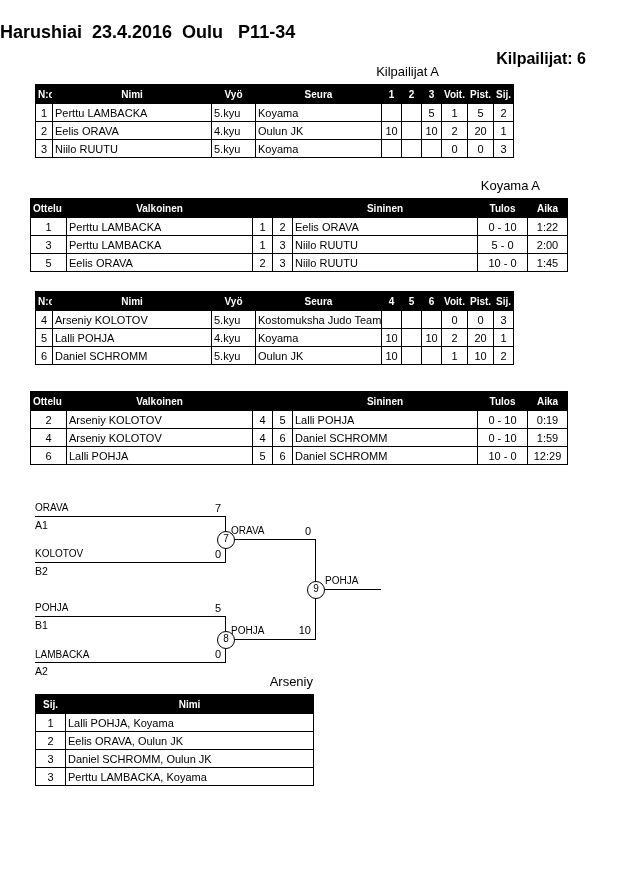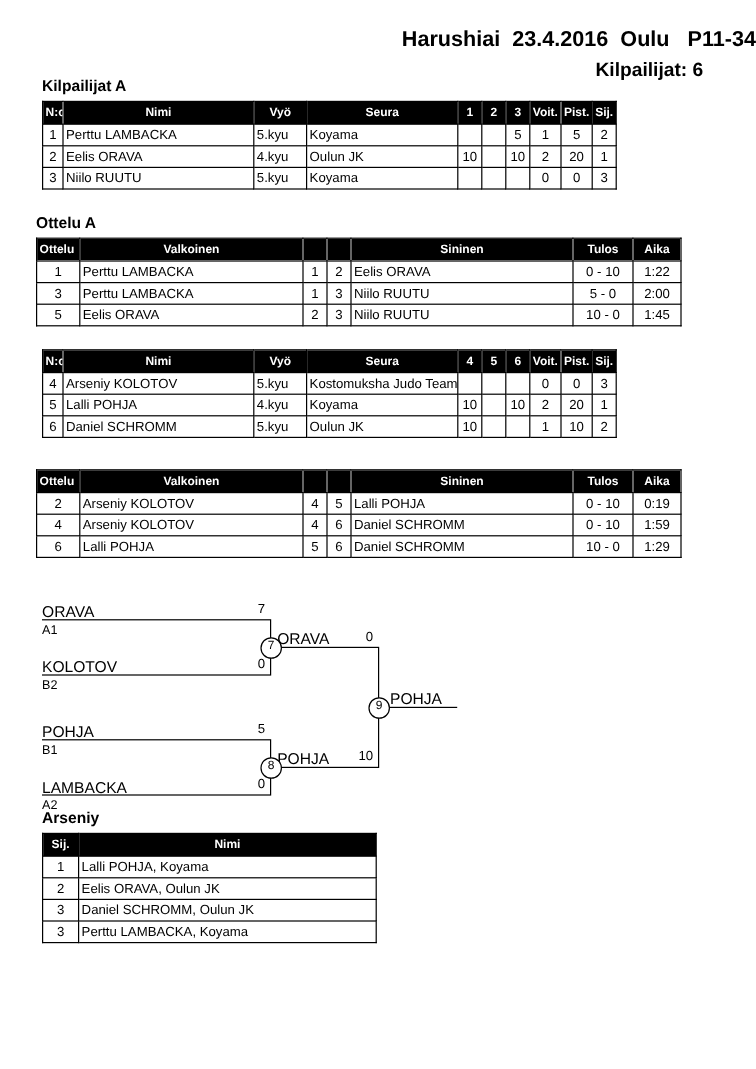--- a/index.html
+++ b/index.html
@@ -1,33 +1,33 @@
 <!DOCTYPE html>
 <html><head>
 <meta charset="utf-8">
 <style>
   html,body{margin:0;padding:0;}
   body{background:#ffffff;}
   .page{position:relative;width:630px;height:891px;background:#fff;color:#000;
         font-family:"Liberation Sans",sans-serif;overflow:hidden;}
-  .doc-title{position:absolute;top:22px;left:0;width:630px;text-align:right;
+  .doc-title{position:absolute;top:22px;left:0;width:630px;text-align:left;
              font-size:18px;font-weight:bold;white-space:pre;}
   .competitors-count{position:absolute;top:50px;right:44px;font-size:16px;font-weight:bold;}
   .section{position:absolute;}
-  .section-title{font-size:13px;font-weight:bold;text-align:left;margin:0 0 5px 0;}
+  .section-title{font-size:13px;font-weight:normal;text-align:right;margin:0 0 5px 0;}
   table{border-collapse:collapse;table-layout:fixed;width:100%;padding-left:12px;}
   th,td{border:1px solid #000;overflow:hidden;white-space:nowrap;}
   th{background:#000;color:#fff;font-size:10px;font-weight:bold;height:18px;
      text-align:center;padding:0 2px;}
   td{font-size:11px;height:17px;padding:0 2px;}
   .l{text-align:left;}
   .c{text-align:center;}
   .b-hline{position:absolute;height:1px;background:#000;}
   .b-vline{position:absolute;width:1px;background:#000;}
-  .b-name{position:absolute;font-size:13px;}
+  .b-name{position:absolute;font-size:10px;}
   .b-seed{position:absolute;font-size:10.5px;}
   .b-score{position:absolute;font-size:11px;width:16px;text-align:right;}
   .b-circle{position:absolute;width:16px;height:16px;border:1px solid #000;border-radius:50%;
             background:#fff;font-size:10px;line-height:14px;text-align:center;z-index:2;}
 </style>
 </head>
 <body>
 
 <div class="page">
 
@@ -98,21 +98,21 @@
           <td class="c"></td>
           <td class="c">0</td>
           <td class="c">0</td>
           <td class="c">3</td>
         </tr>
       </tbody>
     </table>
   </div>
 
   <div class="section" style="top:178px;left:30px;width:537px">
-    <div class="section-title" style="width:510px">Ottelu A</div>
+    <div class="section-title" style="width:510px">Koyama A</div>
     <table>
       <colgroup>
           <col style="width:36px">
           <col style="width:186px">
           <col style="width:20px">
           <col style="width:20px">
           <col style="width:185px">
           <col style="width:50px">
           <col style="width:40px">
         </colgroup>
@@ -269,21 +269,21 @@
           <td class="c">0 - 10</td>
           <td class="c">1:59</td>
         </tr>
         <tr>
           <td class="c">6</td>
           <td class="l">Lalli POHJA</td>
           <td class="c">5</td>
           <td class="c">6</td>
           <td class="l">Daniel SCHROMM</td>
           <td class="c">10 - 0</td>
-          <td class="c">1:29</td>
+          <td class="c">12:29</td>
         </tr>
       </tbody>
     </table>
   </div>
 
   <div>
 
     <div class="b-name" style="left:35px;top:502px">ORAVA</div>
     <div class="b-hline" style="left:35px;top:516px;width:190px"></div>
     <div class="b-seed" style="left:35px;top:519px">A1</div>

